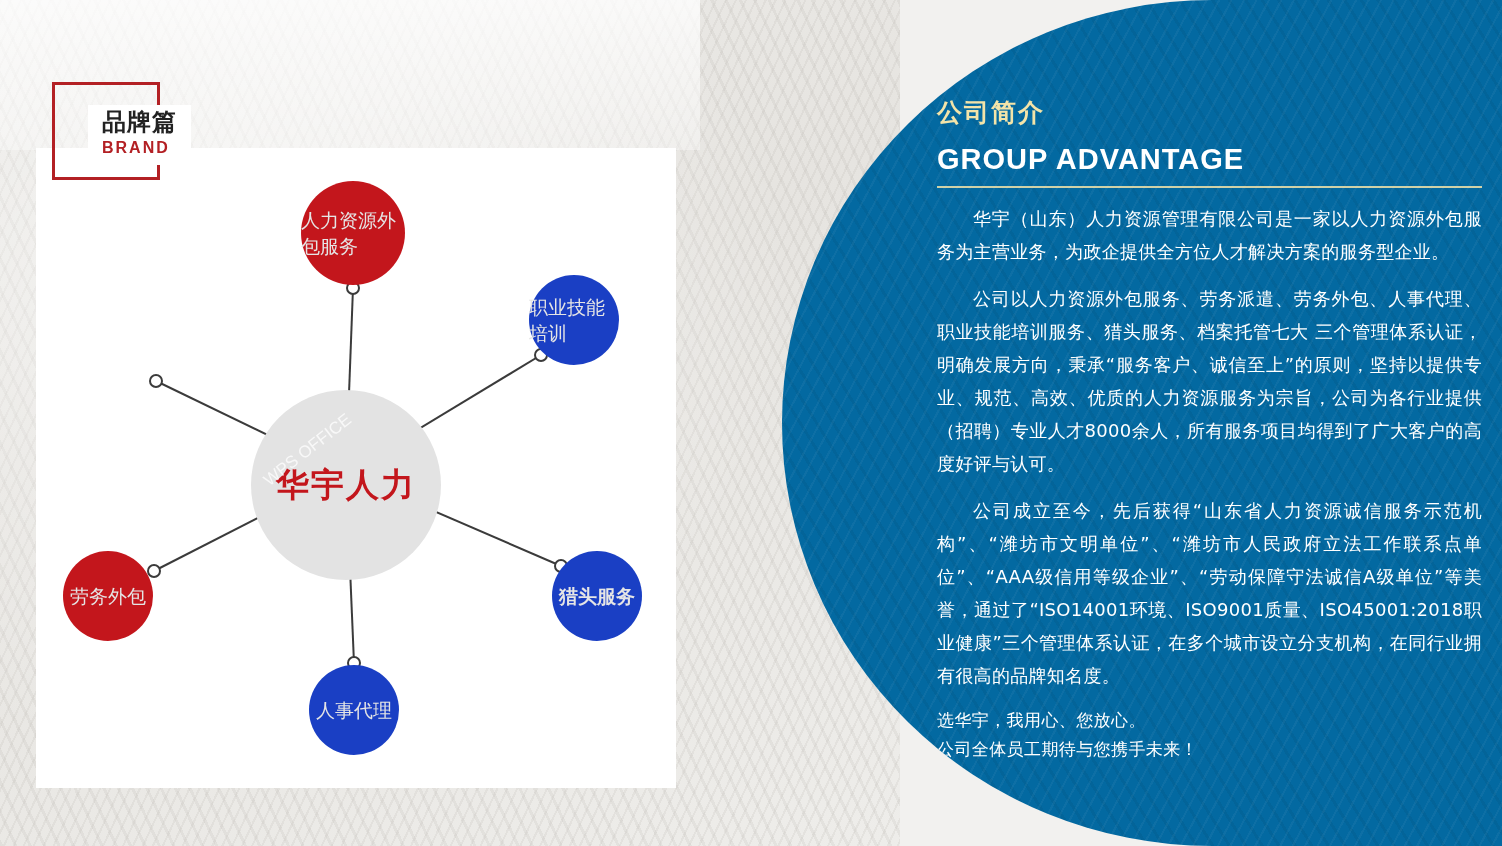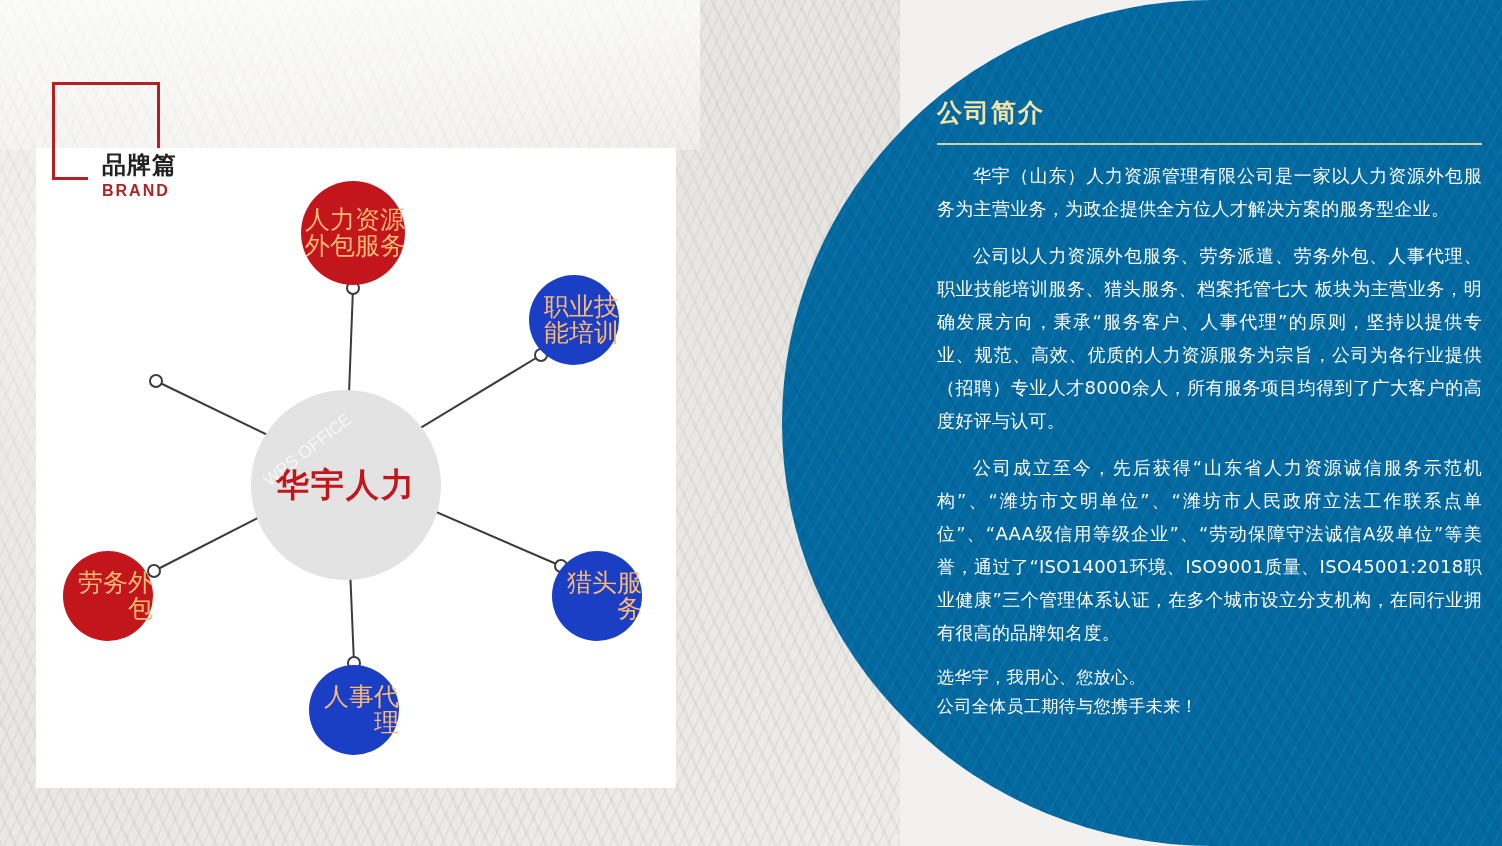--- a/index.html
+++ b/index.html
@@ -38,21 +38,21 @@
   }
 
   
   .brand-badge{
     position:absolute;left:52px;top:82px;width:108px;height:98px;
     border:3px solid #b32024;
     box-sizing:border-box;
   }
   .brand-label{
     position:absolute;left:88px;top:105px;
-    background:#ffffff;padding:2px 14px 6px 14px;margin-top:43px;
+    background:#ffffff;padding:2px 14px 6px 14px;
   }
   .brand-cn{
     font-family:"DejaVu Sans","Liberation Sans",sans-serif;
     font-size:24px;font-weight:bold;color:#222;letter-spacing:1px;line-height:30px;
   }
   .brand-en{
     font-size:16px;font-weight:bold;color:#b32024;letter-spacing:2px;line-height:22px;
   }
 
   
@@ -94,23 +94,23 @@
   .closing div{
     font-family:"DejaVu Sans","Liberation Sans",sans-serif;
     color:#ffffff;font-size:17px;line-height:29px;letter-spacing:.4px;
   }
 
   
   .diagram{position:absolute;left:36px;top:148px;width:660px;height:660px;}
   .node{
     position:absolute;border-radius:50%;
     display:flex;align-items:center;justify-content:center;
-    text-align:right;color:#fdba74;
-    font-family:"DejaVu Sans","Liberation Sans",sans-serif;
-    font-size:25px;line-height:26px;font-weight:400;
+    text-align:left;color:#e5e5e5;
+    font-family:"DejaVu Sans","Liberation Sans",sans-serif;
+    font-size:19px;line-height:26px;font-weight:400;
     box-sizing:border-box;
   }
   .node.red{background:#c3161c;}
   .node.blue{background:#1a3fc4;}
   .hub{
     position:absolute;left:215px;top:242px;width:190px;height:190px;border-radius:50%;
     background:#e3e3e3;display:flex;align-items:center;justify-content:center;
   }
   .hub span{
     font-family:"DejaVu Sans","Liberation Sans",sans-serif;
@@ -164,38 +164,39 @@
       <span>华宇人力</span>
     </div>
     <div class="watermark">WPS OFFICE</div>
 
     <div class="node red" style="left:265px;top:33px;width:104px;height:104px;">
         <span>人力资源外包服务</span>
       </div>
     <div class="node blue" style="left:493px;top:127px;width:90px;height:90px;">
         <span>职业技能培训</span>
       </div>
-    <div class="node blue" style="left:516px;top:403px;width:90px;height:90px;">
+    <div class="node blue" style="left:516px;top:403px;width:90px;height:90px;font-weight:bold;">
         <span>猎头服务</span>
       </div>
     <div class="node blue" style="left:273px;top:517px;width:90px;height:90px;">
         <span>人事代理</span>
       </div>
     <div class="node red" style="left:27px;top:403px;width:90px;height:90px;">
         <span>劳务外包</span>
       </div>
   </div>
 
   <div class="red-panel">
     <div class="panel-inner">
       <div class="panel-title-cn">公司简介</div>
+      <div class="panel-title-en">GROUP  ADVANTAGE</div>
       <div class="panel-rule"></div>
       <div class="panel-body">
         <p class="para">华宇（山东）人力资源管理有限公司是一家以人力资源外包服务为主营业务，为政企提供全方位人才解决方案的服务型企业。</p>
-        <p class="para">公司以人力资源外包服务、劳务派遣、劳务外包、人事代理、职业技能培训服务、猎头服务、档案托管七大 板块为主营业务，明确发展方向，秉承“服务客户、人事代理”的原则，坚持以提供专业、规范、高效、优质的人力资源服务为宗旨，公司为各行业提供（招聘）专业人才8000余人，所有服务项目均得到了广大客户的高度好评与认可。</p>
+        <p class="para">公司以人力资源外包服务、劳务派遣、劳务外包、人事代理、职业技能培训服务、猎头服务、档案托管七大 三个管理体系认证，明确发展方向，秉承“服务客户、诚信至上”的原则，坚持以提供专业、规范、高效、优质的人力资源服务为宗旨，公司为各行业提供（招聘）专业人才8000余人，所有服务项目均得到了广大客户的高度好评与认可。</p>
         <p class="para">公司成立至今，先后获得“山东省人力资源诚信服务示范机构”、“潍坊市文明单位”、“潍坊市人民政府立法工作联系点单位”、“AAA级信用等级企业”、“劳动保障守法诚信A级单位”等美誉，通过了“ISO14001环境、ISO9001质量、ISO45001:2018职业健康”三个管理体系认证，在多个城市设立分支机构，在同行业拥有很高的品牌知名度。</p>
       </div>
       <div class="closing">
         <div>选华宇，我用心、您放心。</div>
         <div>公司全体员工期待与您携手未来！</div>
       </div>
     </div>
   </div>
 
 </div>

